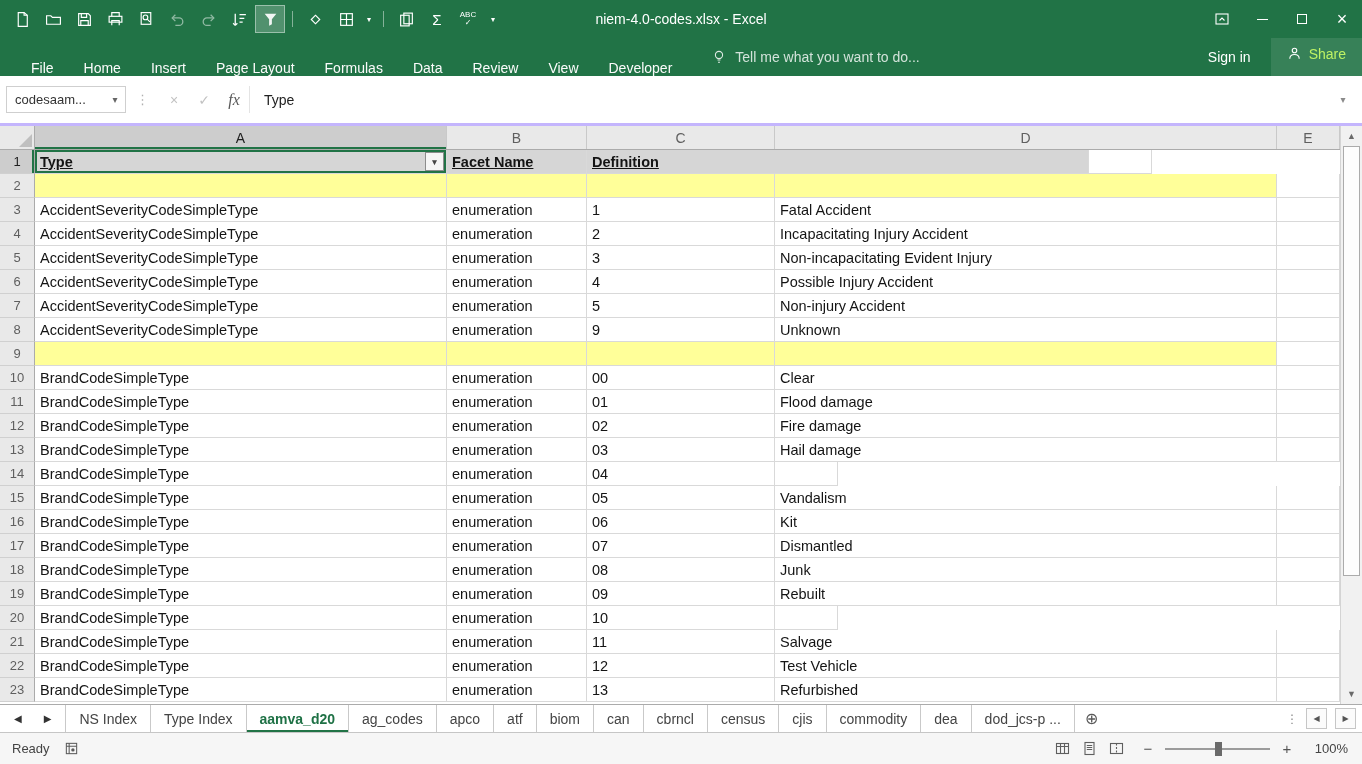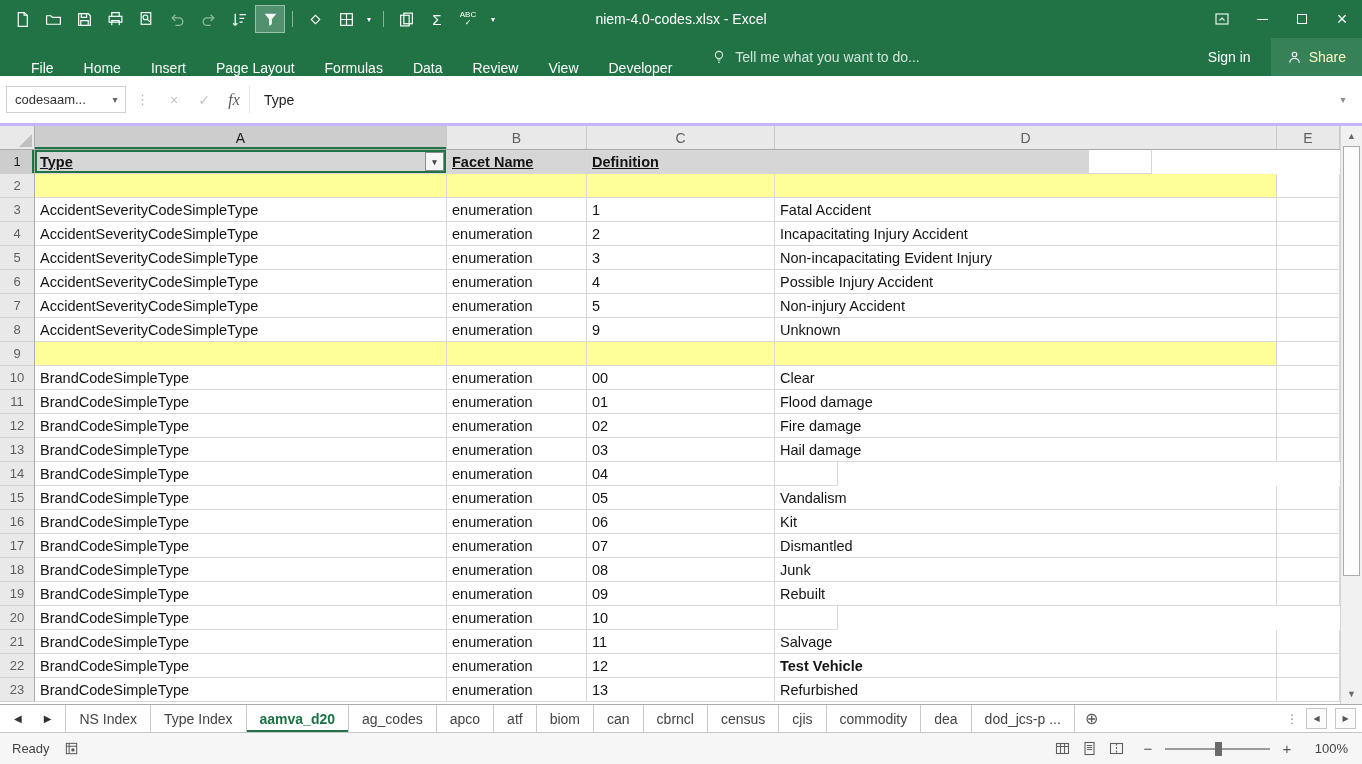--- a/index.html
+++ b/index.html
@@ -24,21 +24,21 @@
   .max-glyph { width:10px; height:10px; border:1px solid #fff; }
 
   
   .ribbonrow { height:38px; background:#217346; display:flex; align-items:stretch; color:#fff; flex:0 0 auto; }
   .rtab-strip { display:flex; align-items:flex-end; padding-left:16px; }
   .rtab { padding:0 15px; display:flex; align-items:center; font-size:14px; color:#fbfbfb; cursor:default; }
   .tellme { display:flex; align-items:center; gap:8px; margin-left:24px; font-size:14px; color:rgba(255,255,255,.8); }
   .tellme svg { width:16px; height:16px; }
   .ribbon-right { margin-left:auto; display:flex; align-items:stretch; }
   .signin { display:flex; align-items:center; padding:0 20px; font-size:14px; color:#fff; }
-  .sharebtn { display:flex; align-items:center; gap:7px; padding:0 16px; font-size:14px; color:#fef9c3; background:rgba(255,255,255,.10); }
+  .sharebtn { display:flex; gap:7px; padding:8px 16px; font-size:14px; color:#bef264; background:rgba(255,255,255,.10); }
   .sharebtn svg { width:15px; height:15px; }
 
   
   .formulastrip { height:50px; background:#fff; border-bottom:3px solid #c4b5fd; display:flex; align-items:center; padding:0 6px; flex:0 0 auto; }
   .namebox { width:120px; height:27px; border:1px solid #cfcfcf; background:#fff; display:flex; align-items:center; font-size:13px; color:#333; }
   .namebox .nbtext { flex:1; padding-left:8px; white-space:nowrap; overflow:hidden; }
   .namebox .nbdrop { width:20px; text-align:center; color:#666; font-size:10px; }
   .fbdots { color:#b0b0b0; font-size:13px; padding:0 10px; }
   .fbbtn { width:30px; height:27px; display:flex; align-items:center; justify-content:center; font-size:14px; }
   .fbbtn.dim { color:#c2c2c2; }
@@ -428,21 +428,21 @@
             <div class="cell" style="width: 140px;">enumeration</div>
             <div class="cell" style="width: 188px;">11</div>
             <div class="cell" style="width: 502px;">Salvage</div>
             <div class="cell" style="width: 63px;"></div>
           </div>
           <div class="grid-row">
             <div class="row-num">22</div>
             <div class="cell" style="width: 412px;">BrandCodeSimpleType</div>
             <div class="cell" style="width: 140px;">enumeration</div>
             <div class="cell" style="width: 188px;">12</div>
-            <div class="cell" style="width: 502px; font-weight: bold;">Test Vehicle</div>
+            <div class="cell" style="width: 502px;">Test Vehicle</div>
             <div class="cell" style="width: 63px;"></div>
           </div>
           <div class="grid-row">
             <div class="row-num">23</div>
             <div class="cell" style="width: 412px;">BrandCodeSimpleType</div>
             <div class="cell" style="width: 140px;">enumeration</div>
             <div class="cell" style="width: 188px;">13</div>
             <div class="cell" style="width: 502px;">Refurbished</div>
             <div class="cell" style="width: 63px;"></div>
           </div>

